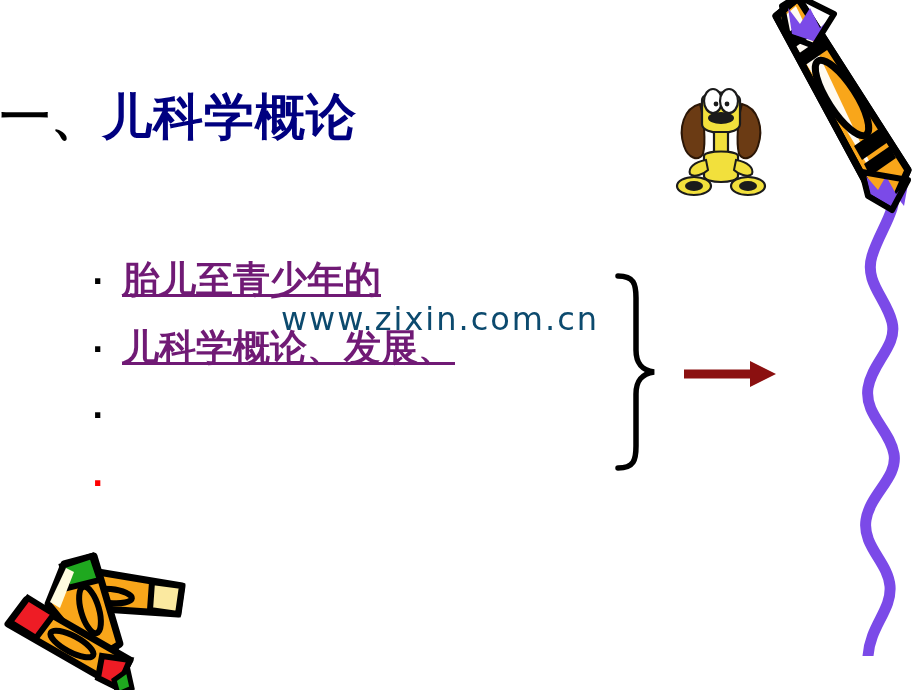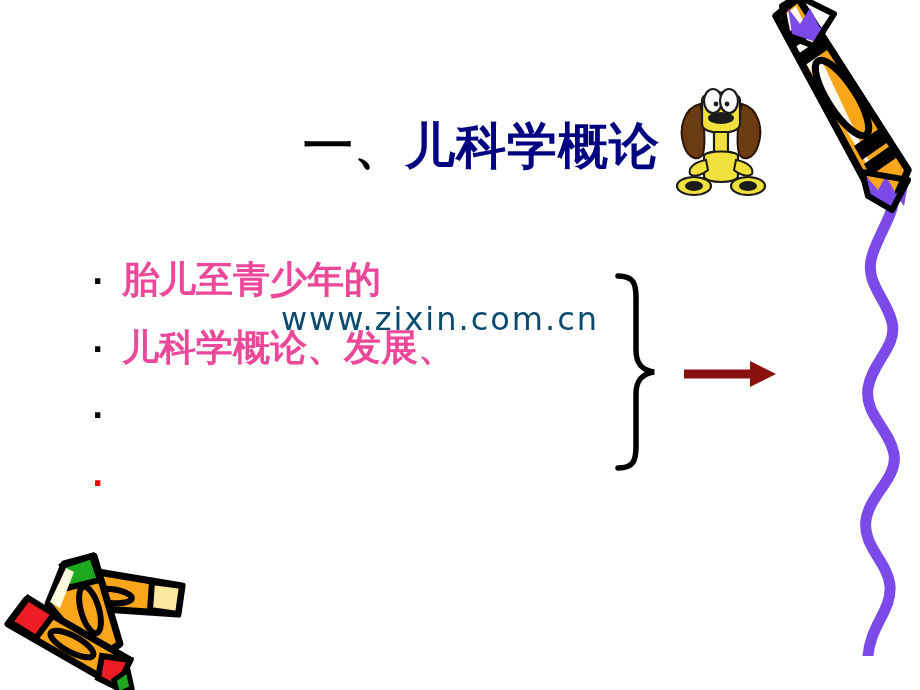--- a/index.html
+++ b/index.html
@@ -14,23 +14,23 @@
     height: 690px;
     background: #ffffff;
     overflow: hidden;
     font-family: "DejaVu Sans", "Liberation Sans", sans-serif;
   }
 
   
   #title {
     position: absolute;
     left: 0;
-    top: 120px;
+    top: 91px;
     width: 660px;
-    text-align: right;
+    text-align: left;
     white-space: nowrap;
     font-size: 50px;
     font-weight: bold;
     line-height: 1.05;
     letter-spacing: 1px;
   }
   #title .t-num { color: #000000; }
   #title .t-main { color: #000080; }
 
   
@@ -68,21 +68,21 @@
   }
   .bullet-dot {
     width: 30px;
     flex: 0 0 30px;
     font-size: 30px;
     line-height: 68px;
     text-align: left;
   }
   .bullet-dot.black { color: #000000; }
   .bullet-dot.red   { color: #ff0000; }
-  .seg-black { color: #ec4899; }
+  .seg-black { color: #701a75; text-decoration: underline; }
   .seg-red   { color: #ff0000; }
 
   
   #brace {
     position: absolute;
     left: 612px;
     top: 272px;
     width: 56px;
     height: 200px;
     z-index: 3;

